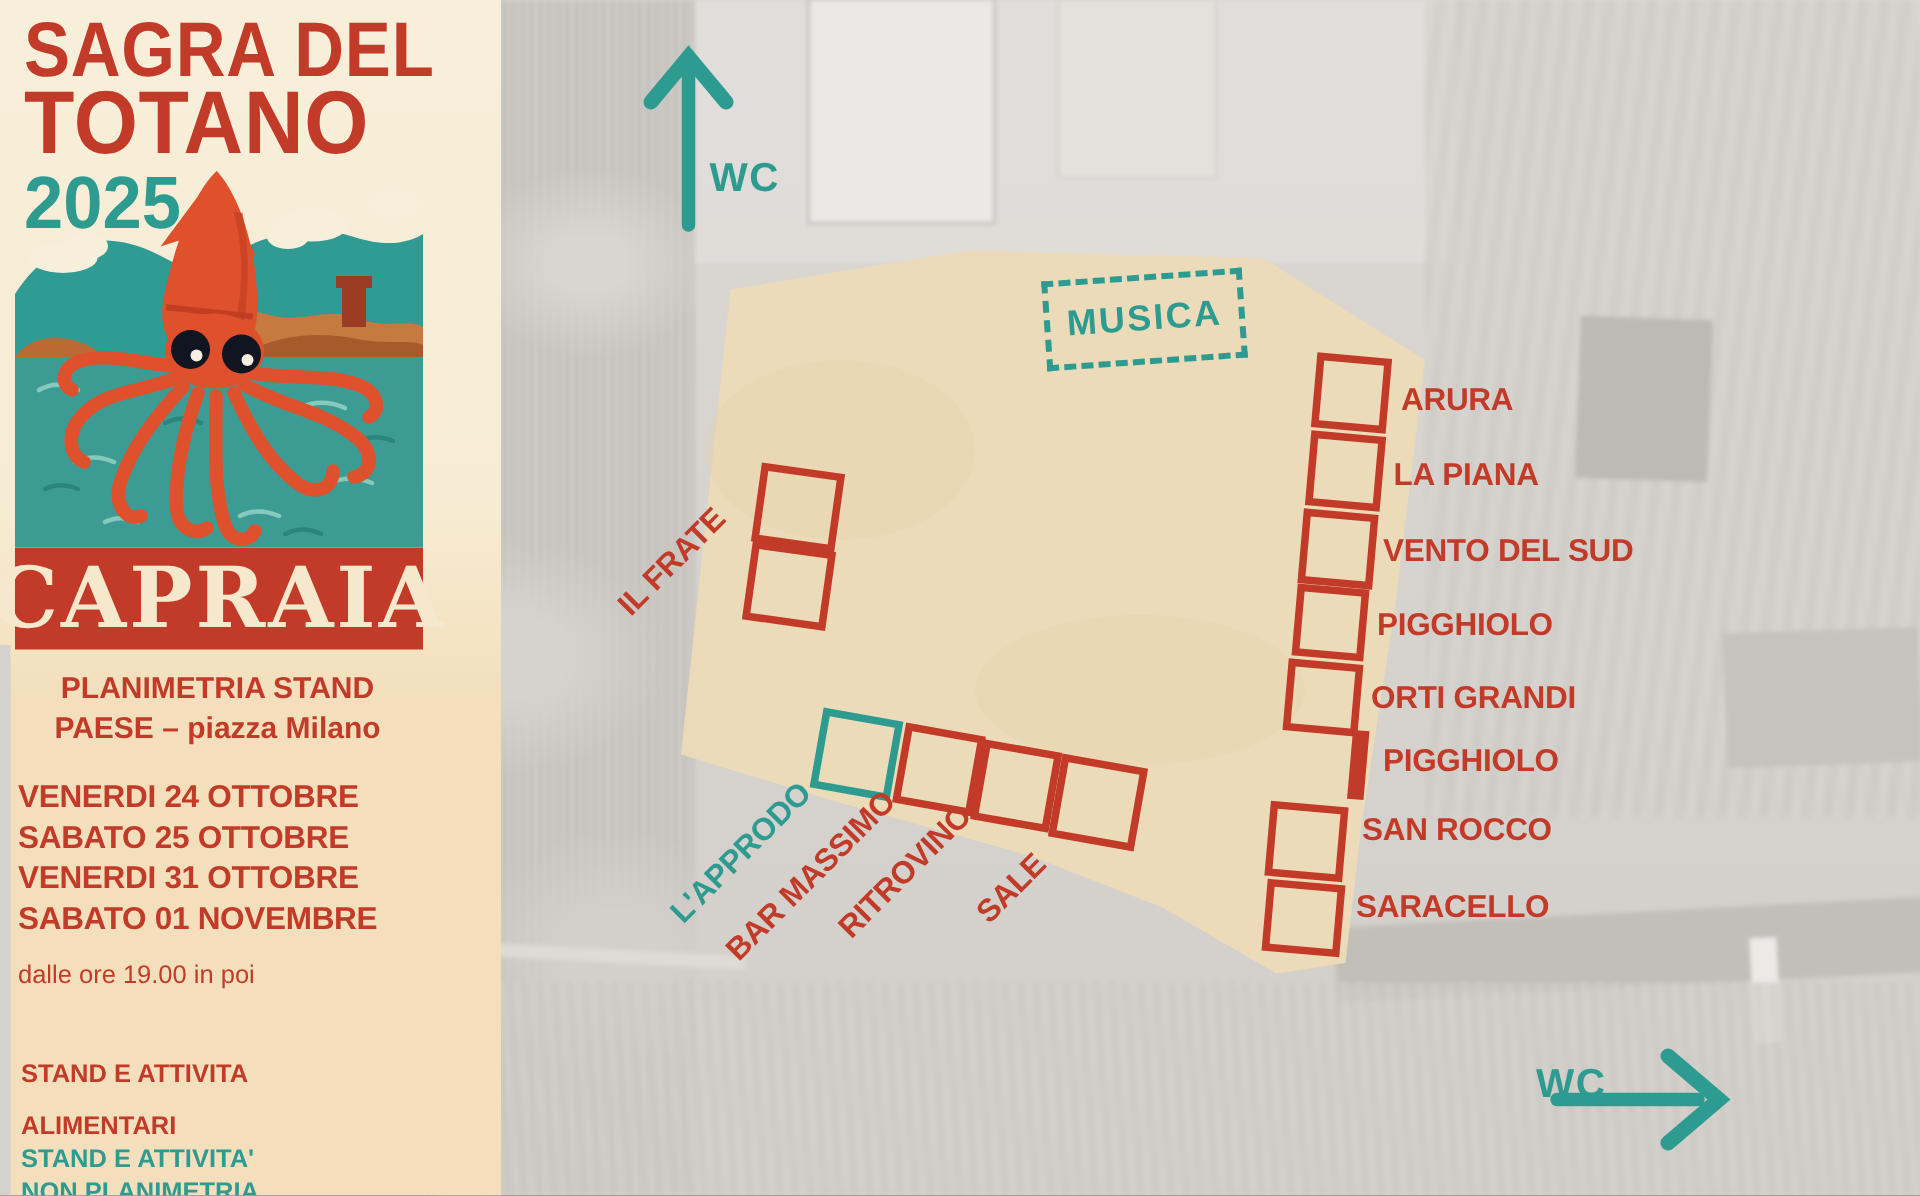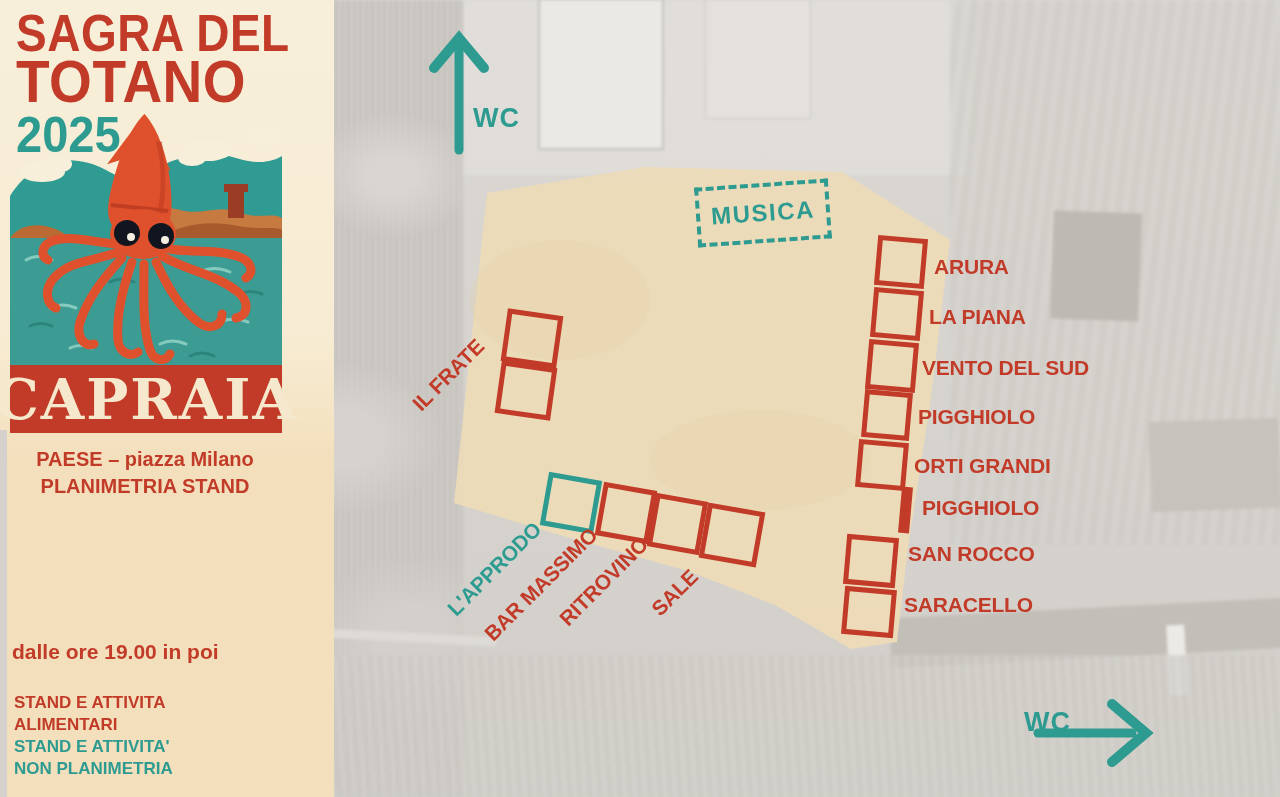--- a/index.html
+++ b/index.html
@@ -57,23 +57,23 @@
   .year{position:absolute;left:16px;top:106px;color:#2e9b91;font-weight:800;font-size:47px;
     transform:scaleY(1.05);transform-origin:top left;}
   .capraia-band{position:absolute;left:10px;top:365px;width:272px;height:68px;background:#c23b28;
     display:flex;align-items:center;justify-content:center;}
   .capraia-band span{color:#f6e8cc;font-family:"DejaVu Serif",serif;font-weight:700;
     font-size:56px;letter-spacing:2px;}
   .subtitle{position:absolute;left:0;top:446px;width:290px;text-align:center;color:#c23b28;
     font-weight:800;font-size:20px;line-height:27px;}
   .dates{position:absolute;left:12px;top:518px;color:#c23b28;font-weight:800;font-size:21px;
     line-height:27px;letter-spacing:-.2px;}
-  .time-note{position:absolute;left:12px;top:640px;color:#c23b28;font-weight:700;font-size:21px;}
+  .time-note{position:absolute;left:12px;top:640px;color:#c23b28;font-weight:400;font-size:17px;}
   .legend{position:absolute;left:14px;top:692px;font-weight:800;font-size:17px;line-height:22px;}
-  .leg-red{color:#c23b28;}
+  .leg-red{color:#c23b28;margin-top:13px;}
   .leg-teal{color:#2e9b91;}
 </style>
 </head>
 <body>
 
 <div class="screen">
 
   <div class="aerial">
     <div class="abs light-top"></div>
     <div class="abs veg-band"></div>
@@ -202,24 +202,30 @@
             <circle cx="155" cy="128" r="4" fill="#f5efe2"></circle>
         </g>
       </g>
     </svg>
 
     <div class="capraia-band">
       <span>CAPRAIA</span>
     </div>
 
     <div class="subtitle">
+      <div>PLANIMETRIA STAND</div>
       <div>PAESE – piazza Milano</div>
-      <div>PLANIMETRIA STAND</div>
-    </div>
-
+    </div>
+
+    <div class="dates">
+      <div>VENERDI 24 OTTOBRE</div>
+      <div>SABATO 25 OTTOBRE</div>
+      <div>VENERDI 31 OTTOBRE</div>
+      <div>SABATO 01 NOVEMBRE</div>
+    </div>
 
     <div class="time-note">dalle ore 19.00  in poi</div>
 
     <div class="legend">
       <div class="leg-red">STAND E ATTIVITA</div>
       <div class="leg-red">ALIMENTARI</div>
       <div class="leg-teal">STAND E ATTIVITA'</div>
       <div class="leg-teal">NON PLANIMETRIA</div>
     </div>
 

